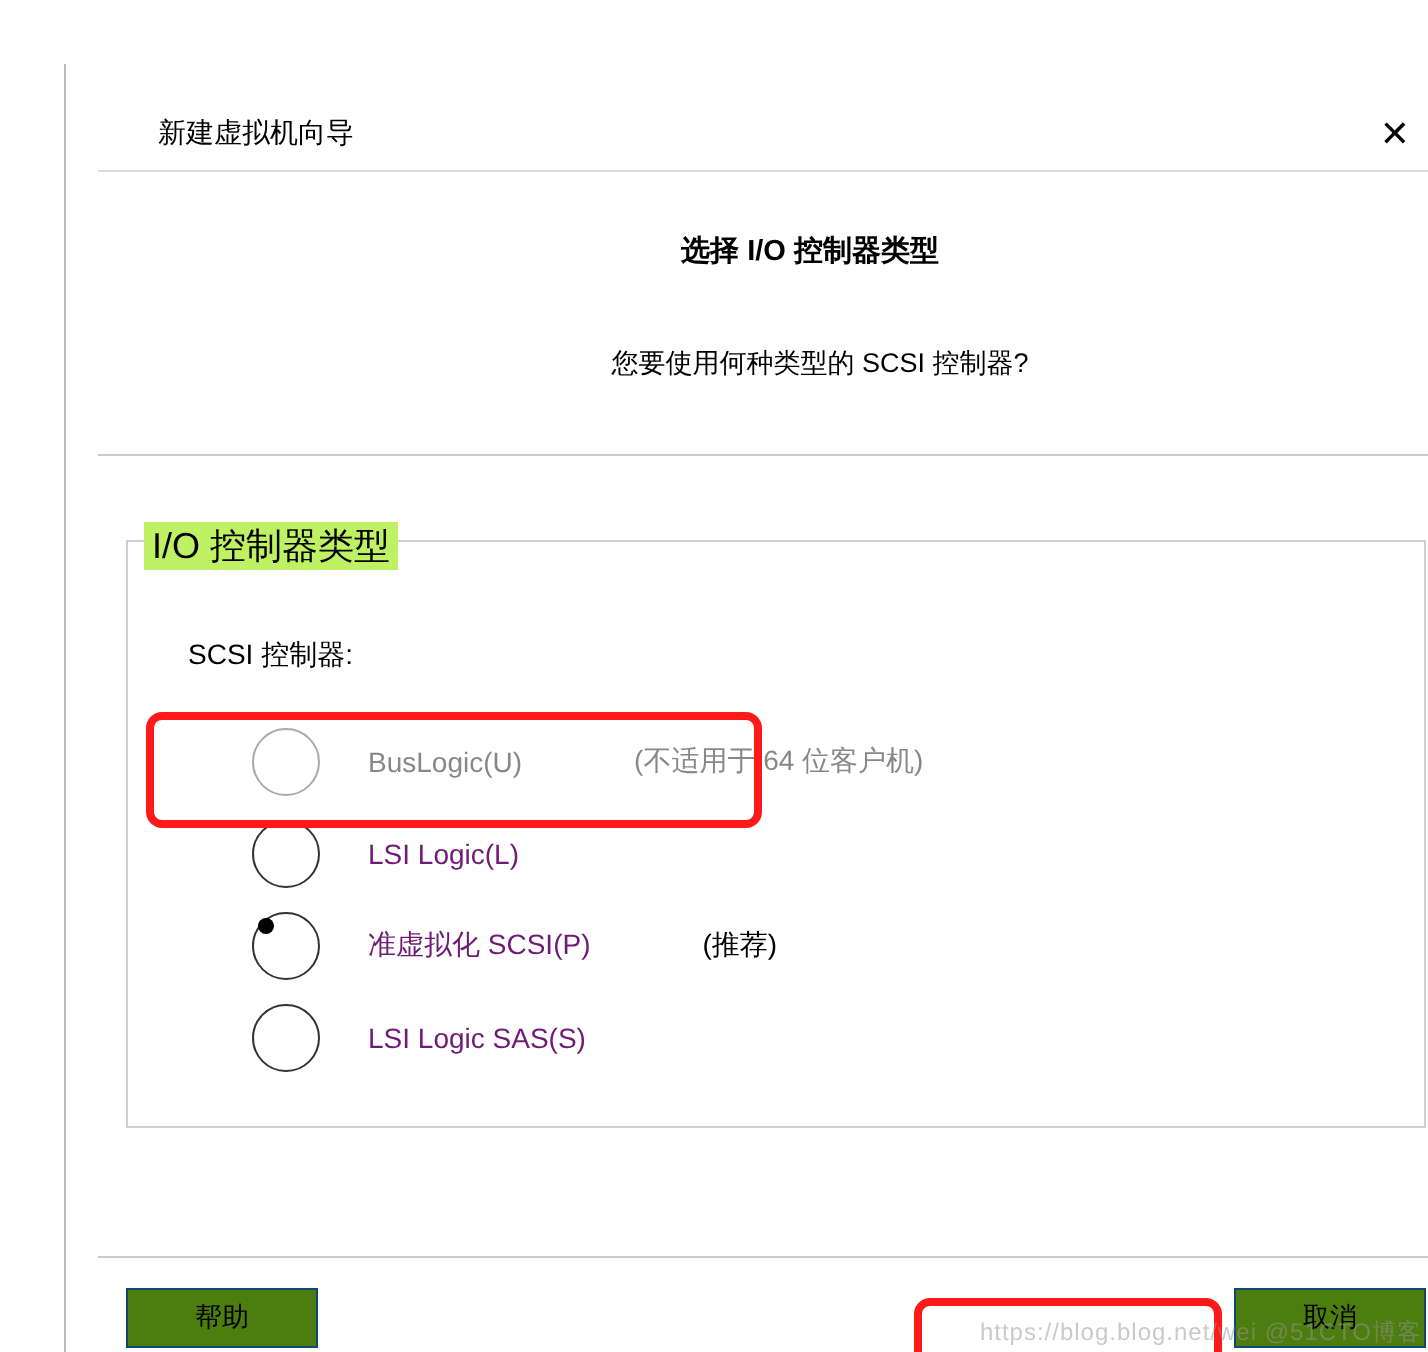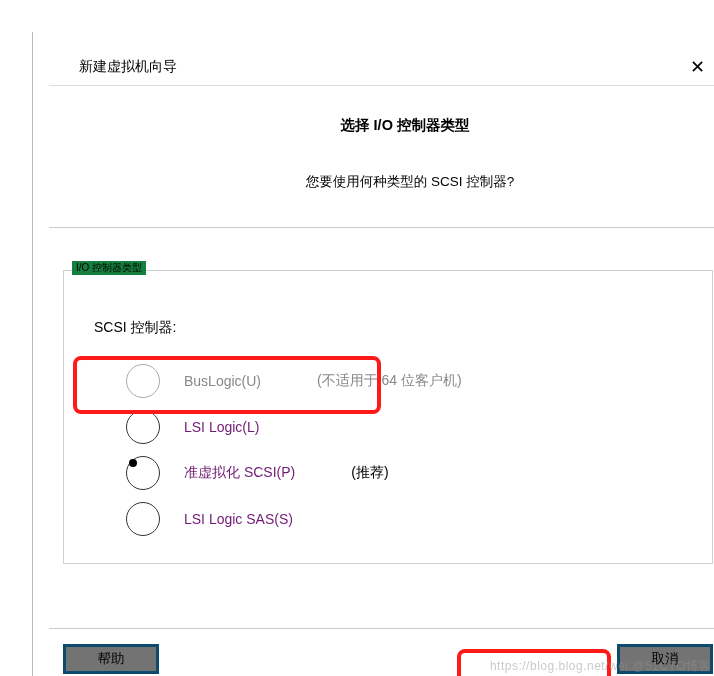--- a/index.html
+++ b/index.html
@@ -70,23 +70,23 @@
     }
     .groupbox {
       border: 1px solid #cfcfcf;
       padding: 18px 14px 14px 14px;
       position: relative;
     }
     .group-legend {
       position: absolute;
       top: -10px;
       left: 8px;
-      background: #15803d;
+      background: #bef264;
       padding: 0 4px;
-      font-size: 10px;
+      font-size: 18px;
     }
     .sub-label {
       font-size: 14px;
       margin: 14px 0 12px 0;
     }
     .radio-row {
       display: flex;
       align-items: center;
       margin: 0 0 14px 32px;
       font-size: 14px;
@@ -137,22 +137,22 @@
       border-top: 1px solid #ccc;
       padding: 14px 14px 14px 14px;
       display: flex;
       align-items: center;
       gap: 10px;
     }
     .btn {
       height: 30px;
       min-width: 96px;
       padding: 0 14px;
-      background: #737373;
-      border: 3px solid #0c4a6e;
+      background: #4d7c0f;
+      border: 1px solid #0c4a6e;
       font-size: 13.5px;
       font-family: inherit;
       cursor: pointer;
       color: #000;
     }
     .btn.primary {
       border: 2px solid #0a5ea8;
       background: #e9e9e9;
     }
     .spacer { flex: 1; }

